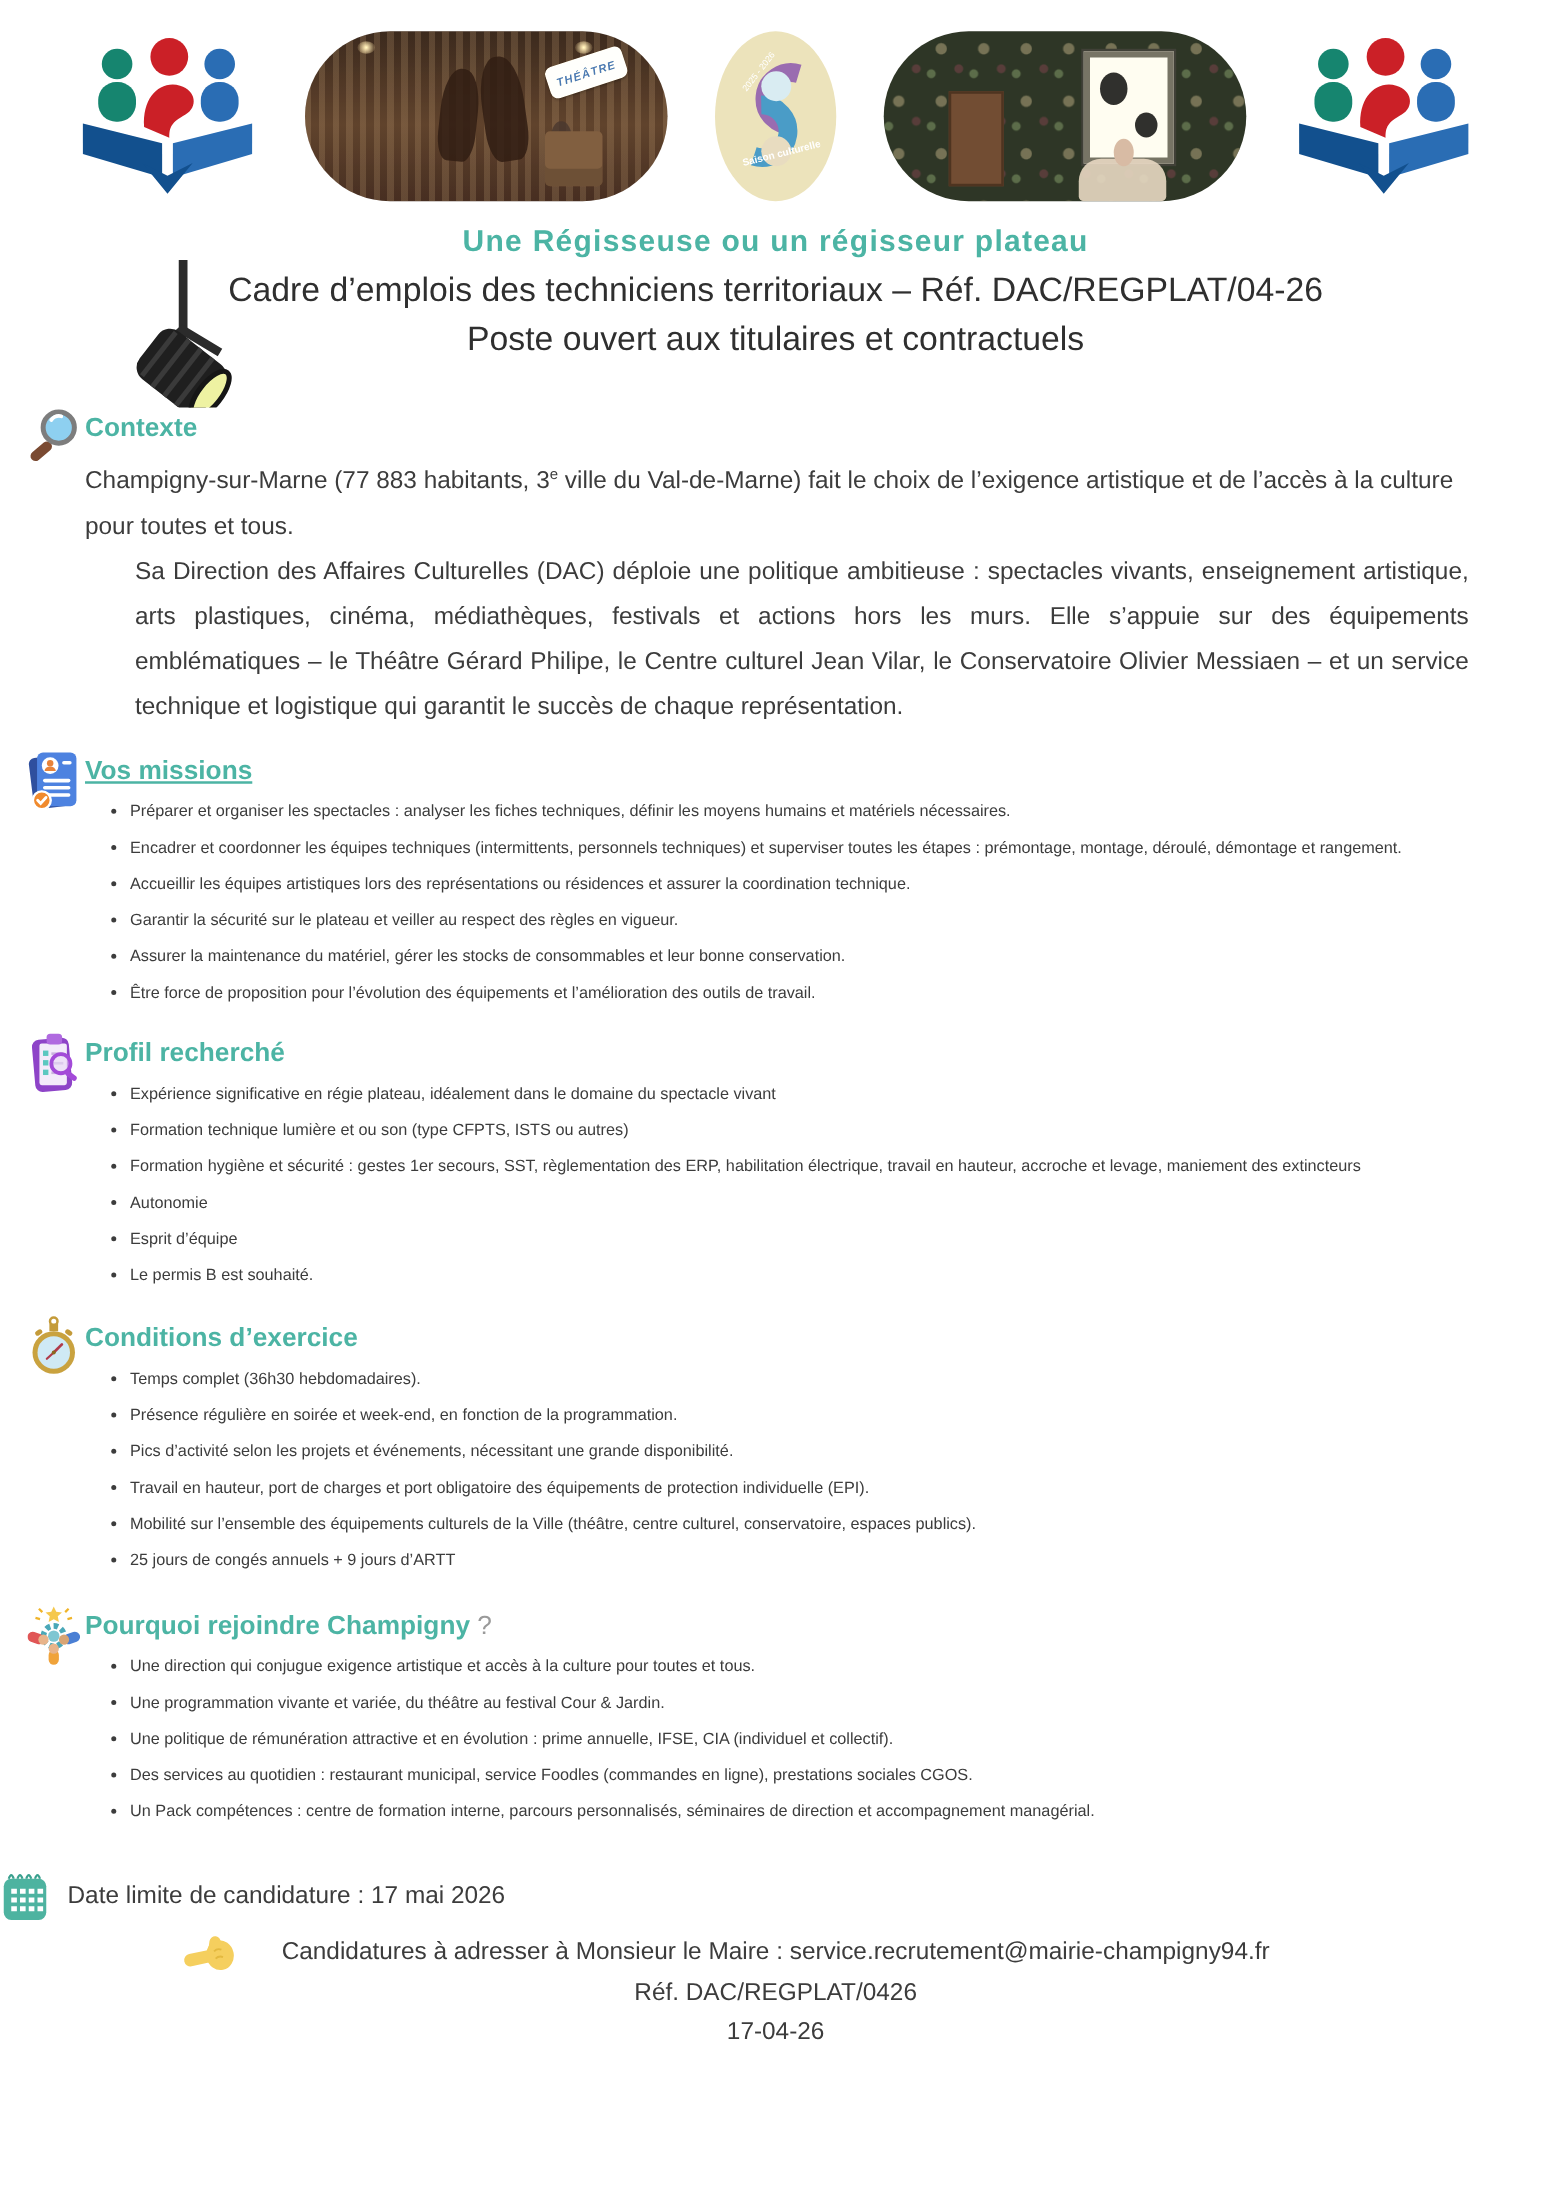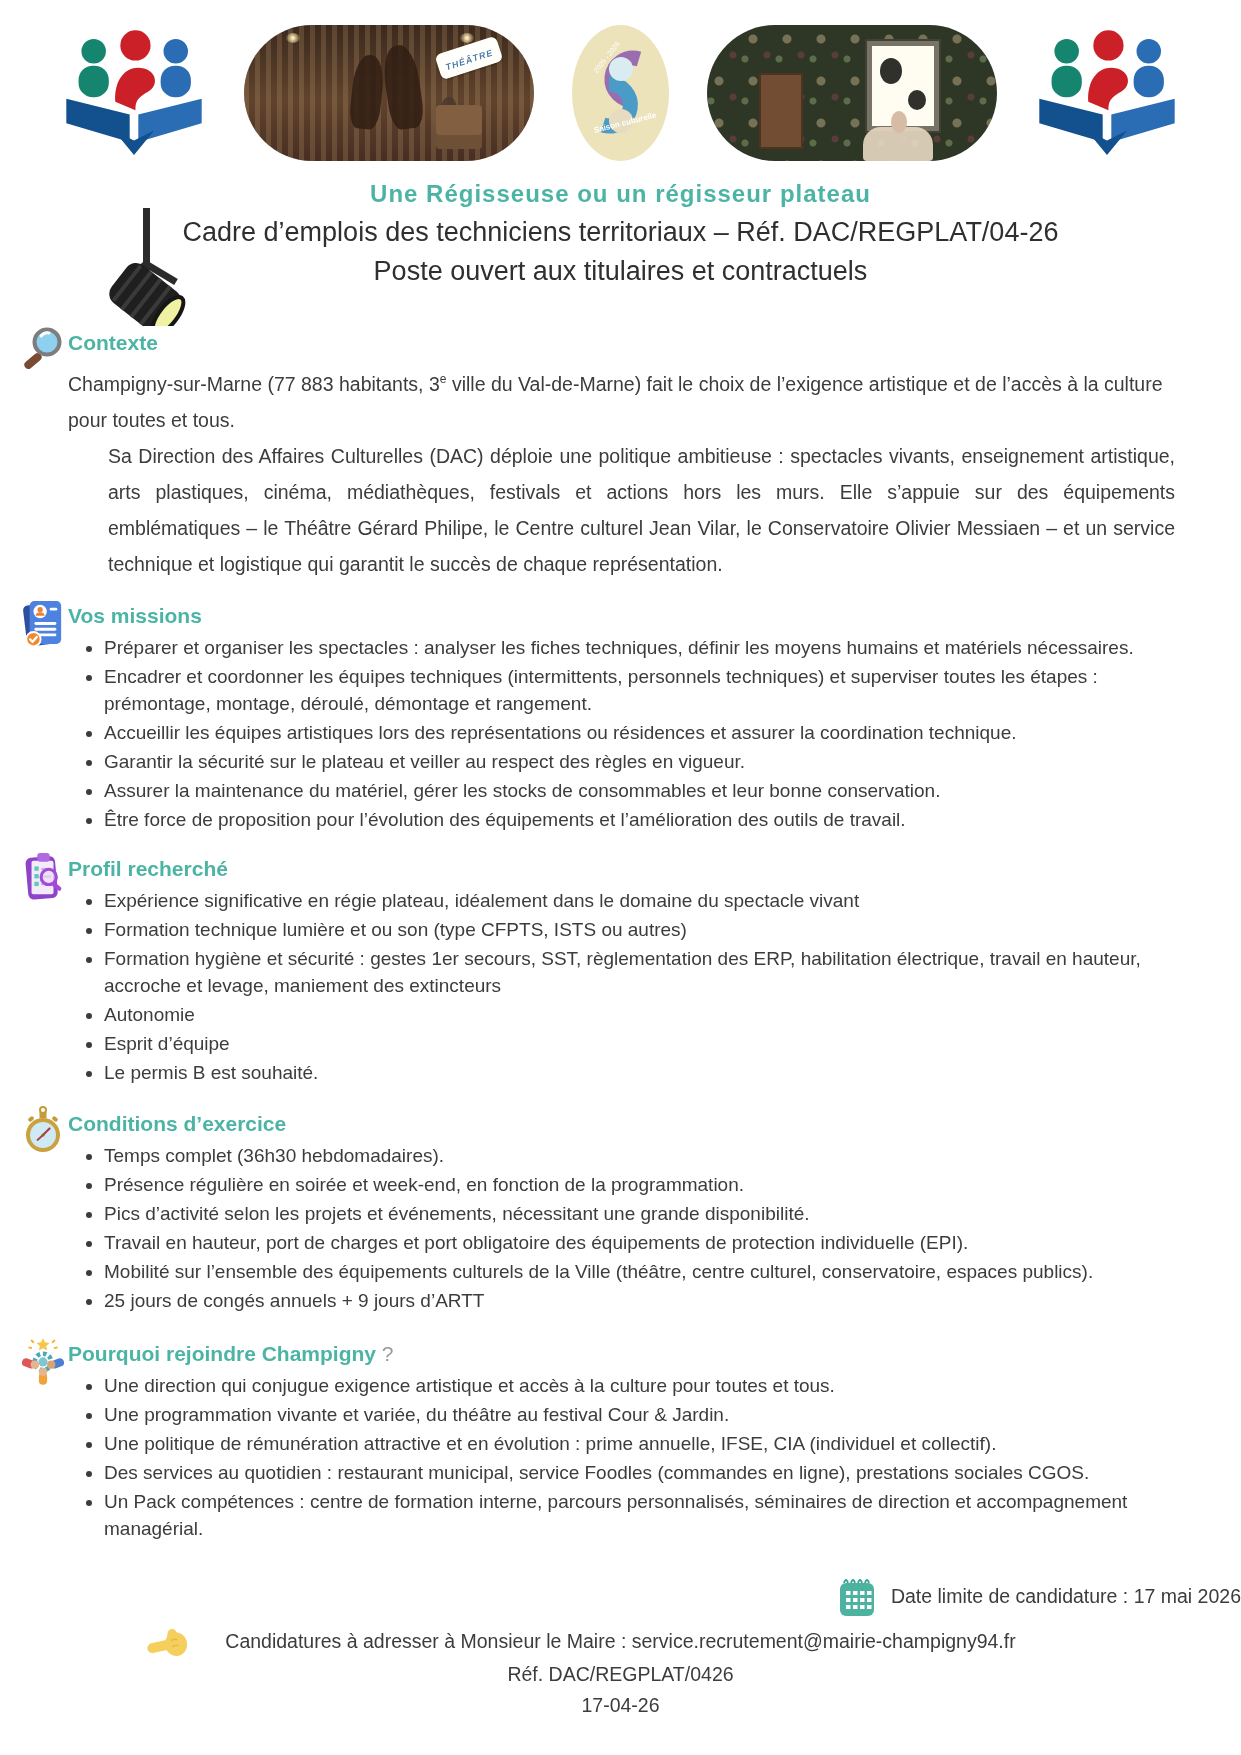--- a/index.html
+++ b/index.html
@@ -59,32 +59,32 @@
   .t-line4{font-size:27px;color:#2f2f2f;margin:0;font-weight:400;}
   .spotlight{position:absolute;left:96px;top:26px;}
   
   .content{padding:0 66px 0 68px;}
   .section{position:relative;}
   .sec-icon{position:absolute;left:-46px;top:-8px;width:42px;height:54px;}
   .sec-head{font-size:21px;font-weight:700;margin:0 0 6px 0;}
   .section p{font-size:19.5px;line-height:36px;margin:0;}
   .section p.just{text-align:justify;margin-left:40px;}
   .section ul{margin:4px 0 0 22px;padding:0 0 0 14px;}
-  .section li{font-size:19px;line-height:27px;margin:0 0 2px 0;}
+  .section li{font-size:13px;line-height:27px;margin:0 0 2px 0;}
   sup{font-size:12px;}
   #contexte{margin-top:44px;}
   #missions{margin-top:22px;}
   #profil{margin-top:24px;}
   #conditions{margin-top:26px;}
   #pourquoi{margin-top:28px;}
   #pourquoi ul{margin-top:2px;}
   .q-mark{font-weight:400;color:#9a9a9a;}
   
   .footer{margin-top:34px;text-align:center;font-size:19.5px;color:#3c3c3c;}
-  .deadline-row{display:flex;justify-content:flex-end;align-items:center;gap:14px;}
+  .deadline-row{display:flex;justify-content:flex-start;align-items:center;gap:14px;}
   .apply-row{position:relative;margin-top:10px;line-height:27px;}
   .hand{position:absolute;left:146px;top:0;}
   .ref-line{margin-top:6px;line-height:27px;}
   .date-line{margin-top:4px;line-height:27px;}
 </style>
 </head>
 <body>
 
 <div class="header">
 
@@ -188,21 +188,21 @@
       <circle cx="19" cy="15" r="7" fill="#ffffff"></circle>
       <circle cx="19" cy="13" r="2.7" fill="#e8833a"></circle>
       <path d="M14.3 19.5 a4.7 3.8 0 0 1 9.4 0 z" fill="#e8833a"></path>
       <rect x="29" y="11" width="8" height="3" rx="1.5" fill="#ffffff"></rect>
       <rect x="13" y="26" width="23" height="3" rx="1.5" fill="#ffffff"></rect>
       <rect x="13" y="32" width="23" height="3" rx="1.5" fill="#ffffff"></rect>
       <rect x="13" y="38" width="23" height="3" rx="1.5" fill="#ffffff"></rect>
       <circle cx="12" cy="44" r="7.5" fill="#f08a2d" stroke="#ffffff" stroke-width="2"></circle>
       <path d="M8.5 44 l2.5 2.6 l4.5 -5" stroke="#ffffff" stroke-width="2.4" fill="none" stroke-linecap="round"></path>
     </svg>
-    <h2 class="sec-head accent" style="color: rgb(76, 180, 164);">Vos missions</h2>
+    <h2 class="sec-head accent" style="color: rgb(76, 180, 164); text-decoration: underline;">Vos missions</h2>
     <ul>
       <li>Préparer et organiser les spectacles : analyser les fiches techniques, définir les moyens humains et matériels nécessaires.</li>
       <li>Encadrer et coordonner les équipes techniques (intermittents, personnels techniques) et superviser toutes les étapes : prémontage, montage, déroulé, démontage et rangement.</li>
       <li>Accueillir les équipes artistiques lors des représentations ou résidences et assurer la coordination technique.</li>
       <li>Garantir la sécurité sur le plateau et veiller au respect des règles en vigueur.</li>
       <li>Assurer la maintenance du matériel, gérer les stocks de consommables et leur bonne conservation.</li>
       <li>Être force de proposition pour l’évolution des équipements et l’amélioration des outils de travail.</li>
     </ul>
   </div>
 

